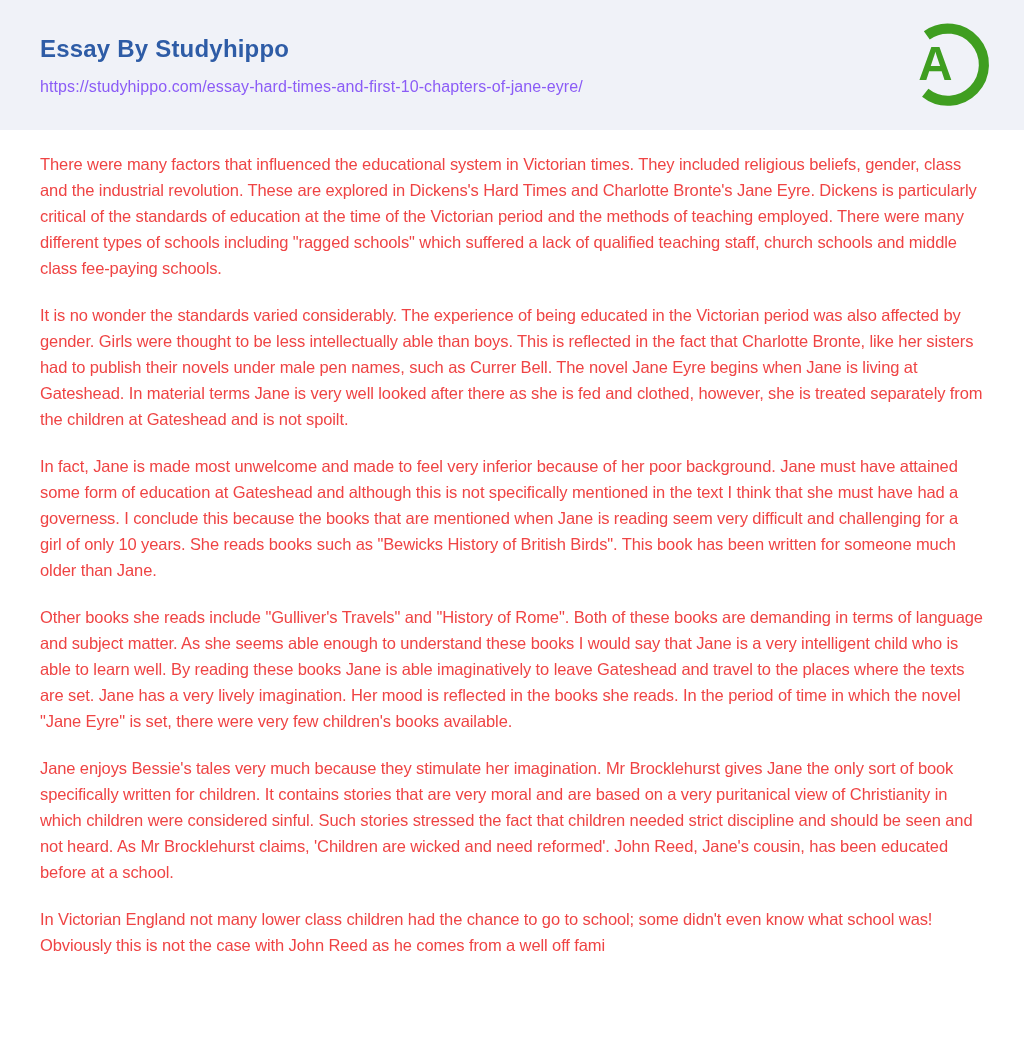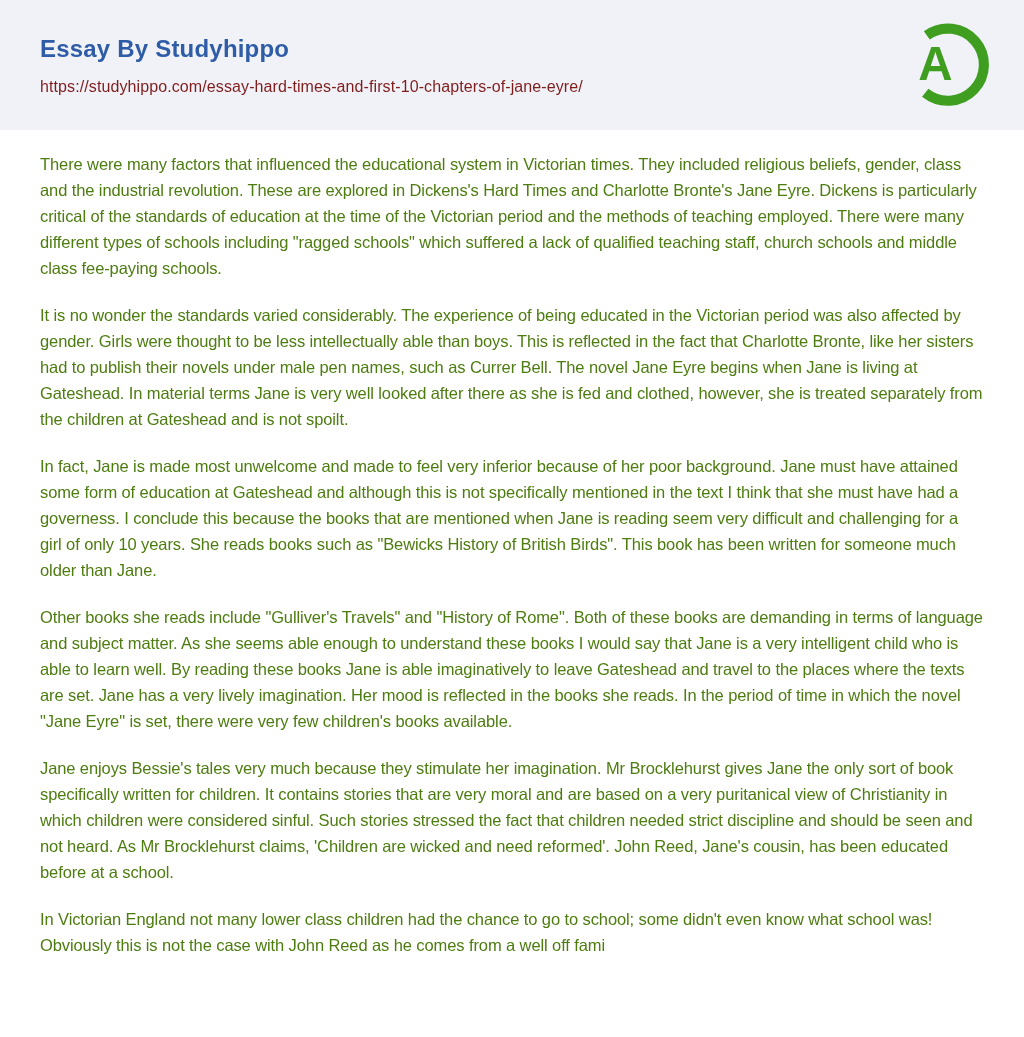--- a/index.html
+++ b/index.html
@@ -24,21 +24,21 @@
   }
   .header-left { display: flex; flex-direction: column; }
   .site-title {
     color: #2e5ca6;
     font-size: 24px;
     font-weight: 700;
     letter-spacing: 0.2px;
     margin-bottom: 15px;
   }
   .essay-url {
-    color: #7f1d1d;
+    color: #8b5cf6;
     font-size: 16px;
     font-weight: 400;
     text-decoration: none;
     letter-spacing: 0.1px;
   }
   .logo { width: 88px; height: 88px; flex: 0 0 auto; }
   .logo svg { display: block; width: 88px; height: 88px; }
   .logo-letter {
     font-family: "Liberation Sans", sans-serif;
     font-weight: 700;
@@ -49,21 +49,21 @@
   .essay-title {
     color: #1f1f27;
     font-size: 33px;
     line-height: 1.08;
     font-weight: 700;
     letter-spacing: 0.1px;
     max-width: 880px;
     margin-bottom: 13px;
   }
   .essay-body p {
-    color: #4d7c0f;
+    color: #ef4444;
     font-size: 16.5px;
     line-height: 26px;
     letter-spacing: -0.1px;
     margin-bottom: 21px;
     max-width: 944px;
   }
 </style>
 </head>
 <body>
 

